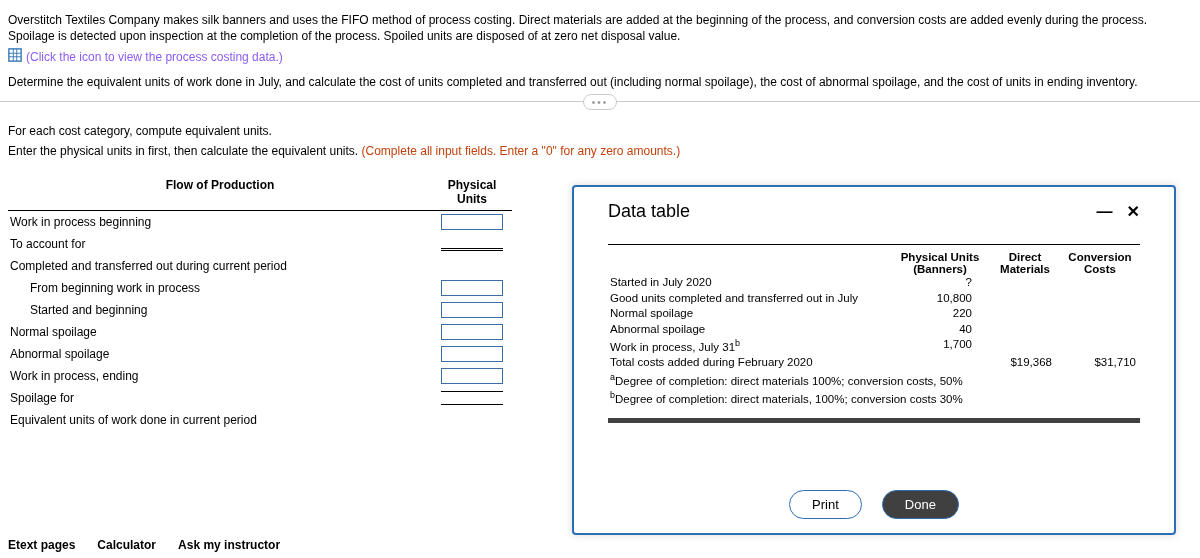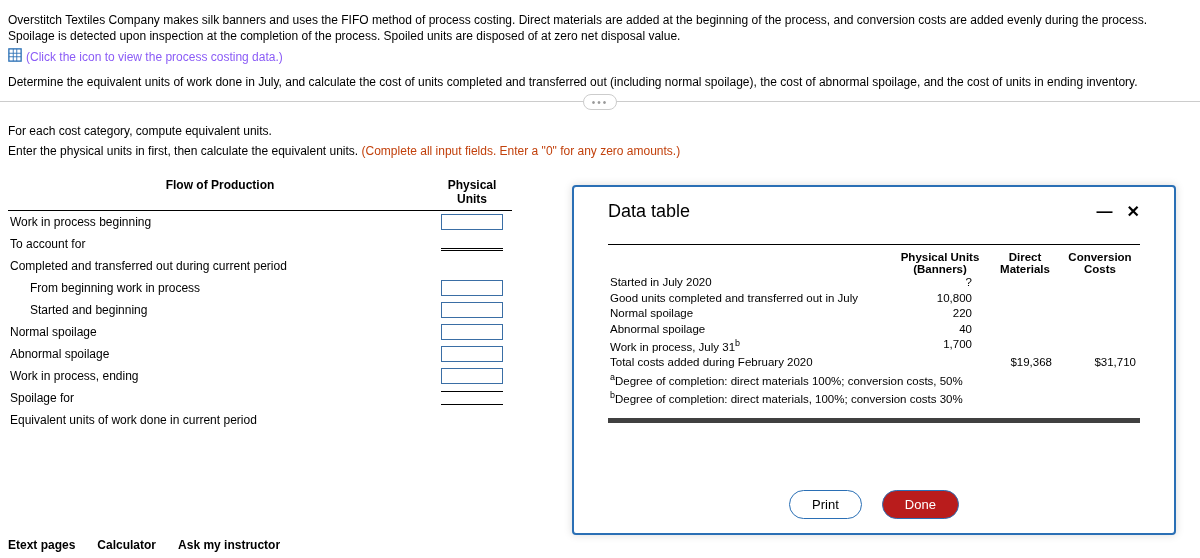--- a/index.html
+++ b/index.html
@@ -88,21 +88,21 @@
   .sup { font-size:9px; vertical-align: super;}
   .modal-btns {
     position:absolute; bottom:14px; left:0; right:0;
     display:flex; justify-content:center; gap:20px;
   }
   .btn {
     padding: 6px 22px; border-radius: 18px; font-size: 13px;
     border:1px solid #2a6fb5; cursor:pointer;text-align:right;
   }
   .btn.print { background:#fff; color:#000;}
-  .btn.done { background:#b91c1c; color:#fff;}
+  .btn.done { background:#404040; color:#fff;}
 </style>
 </head>
 <body>
 
 <div class="top-text">Overstitch Textiles Company makes silk banners and uses the FIFO method of process costing. Direct materials are added at the beginning of the process, and conversion costs are added evenly during the process. Spoilage is detected upon inspection at the completion of the process. Spoiled units are disposed of at zero net disposal value.</div>
 <div class="link-row">
   <span class="icon">
     <svg viewBox="0 0 16 16">
         <rect x="1" y="1" width="14" height="14" fill="none" stroke="#2a6fb5" stroke-width="1.5"></rect>
         <line x1="1" y1="6" x2="15" y2="6" stroke="#2a6fb5"></line>

